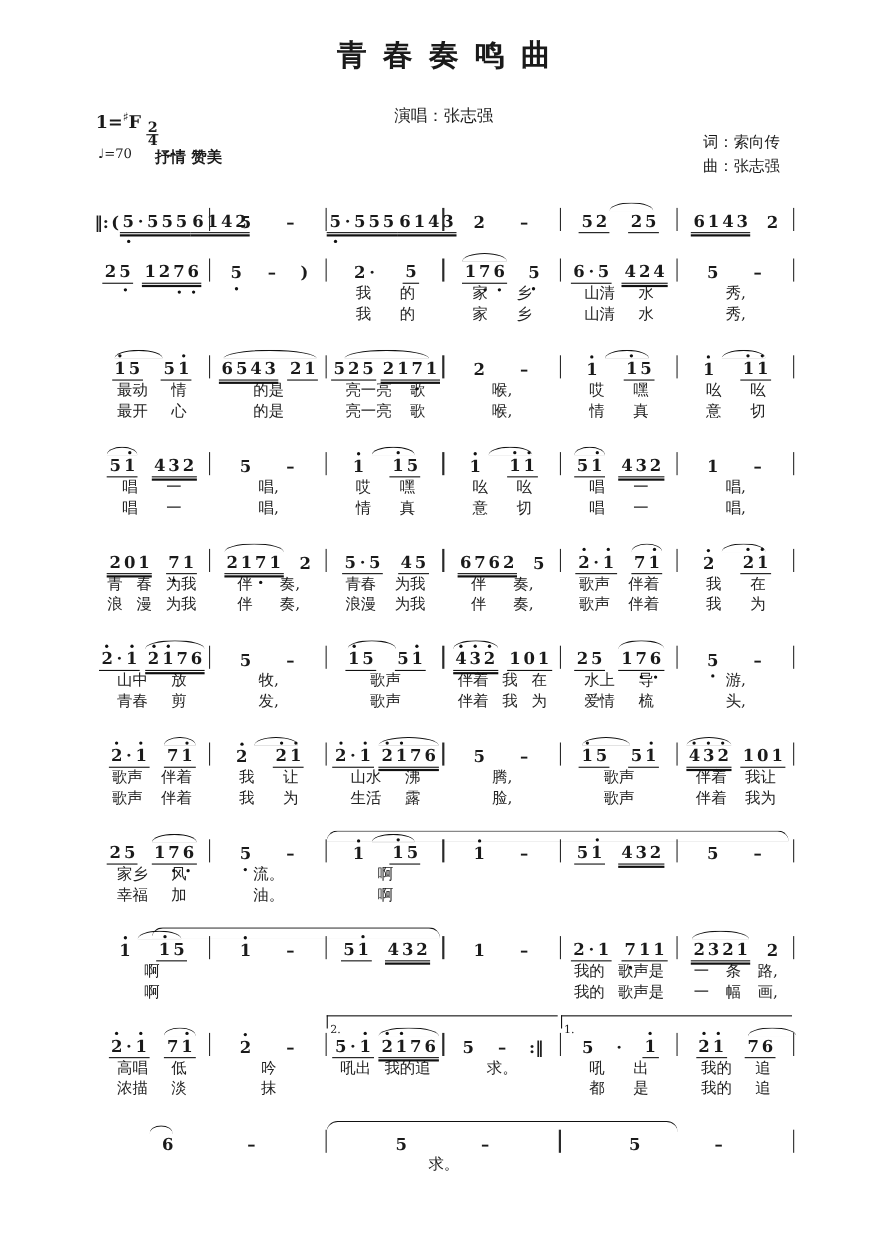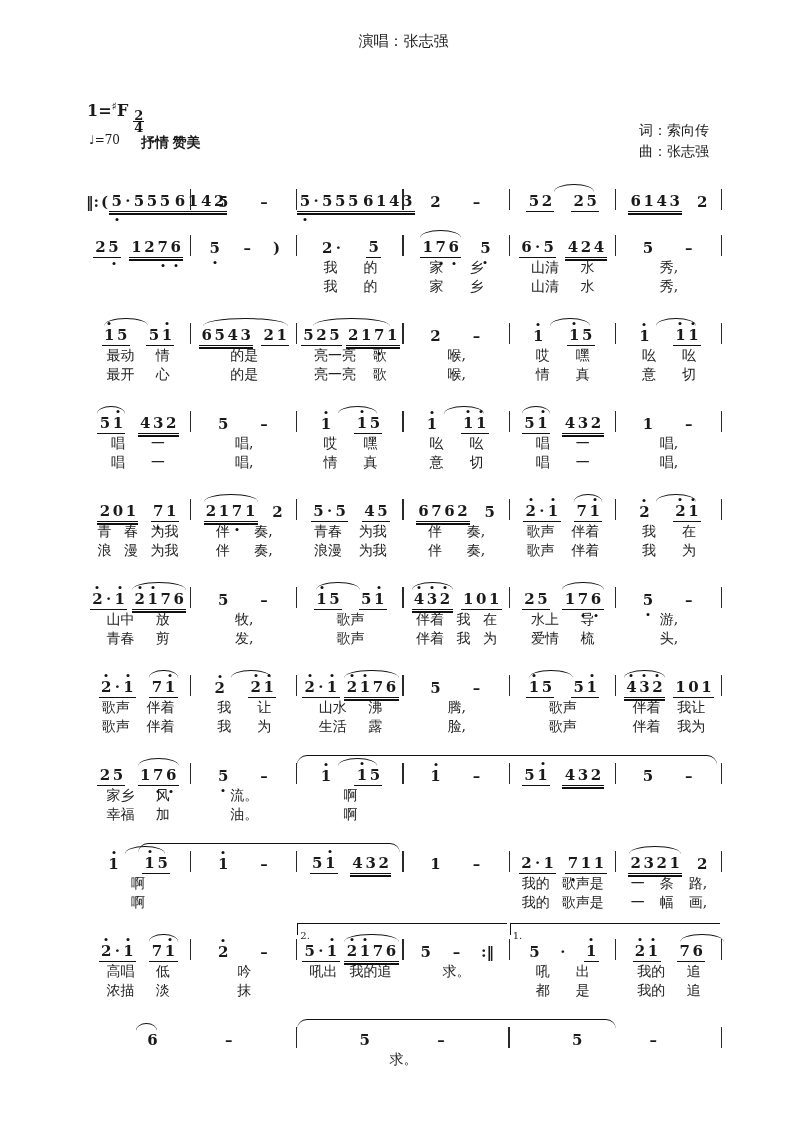--- a/index.html
+++ b/index.html
@@ -3,28 +3,28 @@
 <meta charset="utf-8">
 <style>
   html,body{margin:0;padding:0;background:#fff;}
   body{width:792px;height:1121px;overflow:hidden;color:#1a1a1a;
        font-family:"DejaVu Serif","Liberation Serif",serif;}
   .sheet{padding:28px 70px 0 85px;position:relative;}
   
   .hdr{position:relative;height:148px;}
   .title{text-align:center;font-size:27px;font-weight:bold;letter-spacing:.55em;
          padding-left:.55em;margin-top:4px;}
-  .performer{text-align:center;font-size:15px;margin-top:4px;}
+  .performer{text-align:center;font-size:15px;margin-top:28px;}
   .keyblock{position:absolute;left:2px;top:68px;font-size:16px;font-weight:bold;}
   .sharp{font-size:11px;vertical-align:super;}
   .frac{display:inline-flex;flex-direction:column;text-align:center;font-size:13px;
         line-height:11px;vertical-align:-4px;margin-left:5px;}
   .frac .num{border-bottom:1.3px solid #111;padding:0 1px;}
   .tempo{position:absolute;left:4px;top:101px;font-size:12px;font-weight:normal;}
-  .expr{position:absolute;left:56px;top:102px;font-size:14px;font-weight:bold;font-family:Liberation Serif, serif;}
+  .expr{position:absolute;left:56px;top:102px;font-size:14px;font-weight:bold;}
   .credits{position:absolute;right:13px;top:88px;font-size:14px;text-align:left;line-height:21px;}
   
   .systems{width:637px;}
   .system{display:flex;position:relative;margin-bottom:18px;}
   .system.s1{margin-bottom:14px;}
   .measure{flex:1;position:relative;min-width:0;}
   .measure::after{content:"";position:absolute;right:0;top:9px;width:1.2px;height:21px;background:#2a2a2a;}
   .ntk{display:flex;justify-content:space-evenly;align-items:flex-end;height:32px;padding-top:10px;box-sizing:border-box;}
   .tok{position:relative;display:inline-flex;padding:0 1px;}
   .tok.u1{border-bottom:1.6px solid #111;}
@@ -50,20 +50,21 @@
   .overline{position:absolute;top:1px;height:9px;border-top:1.4px solid #111;
             border-radius:14px 14px 0 0;}
   .volta{position:absolute;top:-7px;height:11px;border-top:1.3px solid #111;border-left:1.3px solid #111;}
   .vlabel{font-size:10px;line-height:10px;padding-left:2px;display:inline-block;}
 </style>
 </head>
 <body>
 
 <div class="sheet">
   <div class="hdr">
+    <div class="title">青春奏鸣曲</div>
     <div class="performer">演唱：张志强</div>
     <div class="keyblock"><span>1=</span><span class="sharp">♯</span><span>F</span><span class="frac">
           <span class="num">2</span>
           <span class="den">4</span>
         </span></div>
     <div class="tempo">♩=70</div>
     <div class="expr">抒情 赞美</div>
     <div class="credits">
       <div>词：索向传</div>
       <div>曲：张志强</div>

